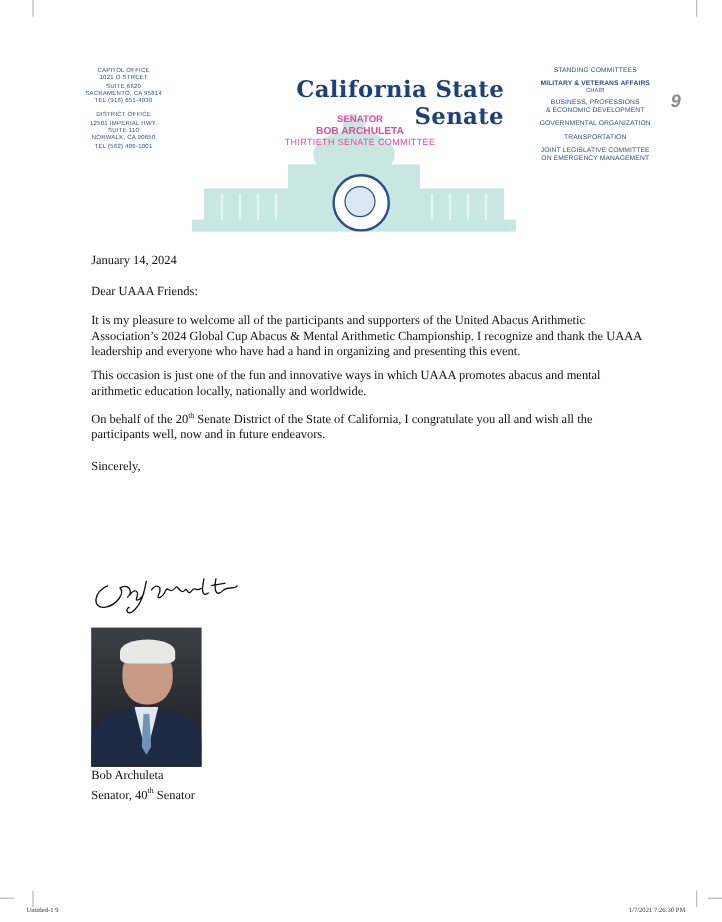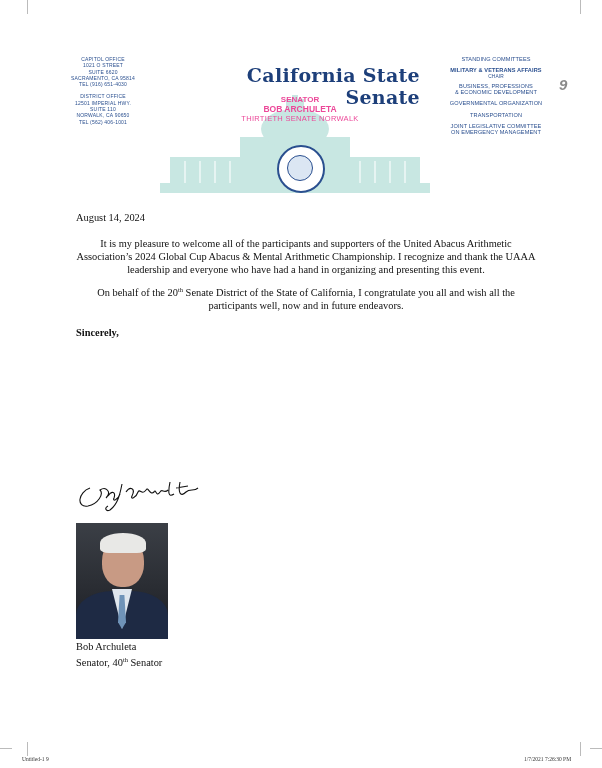--- a/index.html
+++ b/index.html
@@ -16,22 +16,22 @@
   .senator { position:absolute; left:230px; top:95px; width:140px; text-align:center; font-family:Liberation Sans, sans-serif; color:#ec4899; }
   .senator .s1 { font-size:8px; font-weight:bold; line-height:9px; }
   .senator .s2 { font-size:8.5px; font-weight:bold; line-height:10px; }
   .senator .s3 { font-size:7.5px; line-height:10px; letter-spacing:0.3px; }
   .seal { position:absolute; left:277px; top:145px; width:44px; height:44px; border-radius:50%; border:2px solid #2a4f8f; background:#fff; }
   .seal .inner { position:absolute; left:8px; top:8px; width:24px; height:24px; border-radius:50%; border:1.5px solid #2a4f8f; background:#dbe6f3; }
   .body { position:absolute; left:76px; top:211px; width:460px; font-size:10.4px; line-height:13px; }
   .body p { margin:0; }
   .date { margin-bottom:13px !important; }
   .greet { margin-bottom:11px !important; }
-  .para { margin-bottom:7px !important;text-align:center; }
-  .sincerely { margin-top:14px !important;font-weight:bold; }
+  .para { margin-bottom:7px !important; }
+  .sincerely { margin-top:14px !important; }
   .signature { position:absolute; left:76px; top:478px; width:130px; height:34px; }
   .photo { position:absolute; left:76px; top:523px; width:92px; height:116px; background:linear-gradient(180deg,#3b3f46 0%,#2a2d33 55%,#1a1c22 100%); overflow:hidden; }
   .photo .head { position:absolute; left:26px; top:14px; width:42px; height:50px; border-radius:48% 48% 45% 45%; background:#c89a84; }
   .photo .hair { position:absolute; left:24px; top:10px; width:46px; height:20px; border-radius:50% 50% 20% 20%; background:#e8e8e6; }
   .photo .suit { position:absolute; left:0; top:68px; width:92px; height:60px; background:#1e2a44; border-radius:40% 40% 0 0; }
   .photo .shirt { position:absolute; left:36px; top:66px; width:20px; height:40px; background:#dfe6ee; clip-path:polygon(0 0,100% 0,50% 100%); }
   .photo .tie { position:absolute; left:42px; top:72px; width:8px; height:34px; background:#6f93b8; clip-path:polygon(20% 0,80% 0,100% 80%,50% 100%,0 80%); }
   .sig-name { position:absolute; left:76px; top:641px; font-size:10.4px; line-height:12.5px; }
   .sig-name sup { font-size:6.5px; }
   .footer-left { position:absolute; left:22px; top:756px; font-size:5.5px; color:#333; }
@@ -80,21 +80,21 @@
     <line x1="230" y1="66" x2="230" y2="88"></line>
       <line x1="245" y1="66" x2="245" y2="88"></line>
   </g>
 </svg>
 
 <div class="senate-title">California State Senate</div>
 
 <div class="senator">
   <div class="s1">SENATOR</div>
   <div class="s2">BOB ARCHULETA</div>
-  <div class="s3">THIRTIETH SENATE NORWALK</div>
+  <div class="s3">THIRTIETH SENATE COMMITTEE</div>
 </div>
 
 <div class="seal">
     <div class="inner"></div>
   </div>
 
 <div class="lh-right">
   <div>STANDING COMMITTEES</div>
   <div class="gap"></div>
   <div class="bold">MILITARY &amp; VETERANS AFFAIRS</div>
@@ -107,22 +107,24 @@
   <div class="gap"></div>
   <div>TRANSPORTATION</div>
   <div class="gap"></div>
   <div>JOINT LEGISLATIVE COMMITTEE</div>
   <div>ON EMERGENCY MANAGEMENT</div>
 </div>
 
 <div class="page-num">9</div>
 
 <div class="body">
-  <p class="date">August 14, 2024</p>
+  <p class="date">January 14, 2024</p>
+  <p class="greet">Dear UAAA Friends:</p>
   <p class="para">It is my pleasure to welcome all of the participants and supporters of the United Abacus Arithmetic Association’s 2024 Global Cup Abacus &amp; Mental Arithmetic Championship. I recognize and thank the UAAA leadership and everyone who have had a hand in organizing and presenting this event.</p>
+  <p class="para">This occasion is just one of the fun and innovative ways in which UAAA promotes abacus and mental arithmetic education locally, nationally and worldwide.</p>
   <p class="para"><span>On behalf of the 20</span><sup style="font-size:6.5px">th</sup><span> Senate District of the State of California, I congratulate you all and wish all the participants well, now and in future endeavors.</span></p>
   <p class="sincerely">Sincerely,</p>
 </div>
 
 <svg class="signature" viewBox="0 0 130 34">
   <path d="M14 10 C2 14 0 30 12 28 C22 26 28 16 24 12 C30 8 36 14 30 20 M32 18 C36 12 40 14 38 20 C36 24 42 22 44 16 M46 6 C44 16 42 26 34 32 C30 34 28 30 32 28 M50 14 C54 8 60 10 56 18 C54 22 60 20 62 14 C64 10 66 18 70 12 C72 8 74 18 78 14 C80 10 80 20 84 14 C86 10 88 16 92 12 M94 4 C92 14 92 20 98 16 M100 10 L112 8 M104 4 C102 14 104 20 110 14 C114 10 118 14 122 10" fill="none" stroke="#111" stroke-width="1.1"></path>
 </svg>
 
 <div class="photo">
   <div class="suit"></div>

